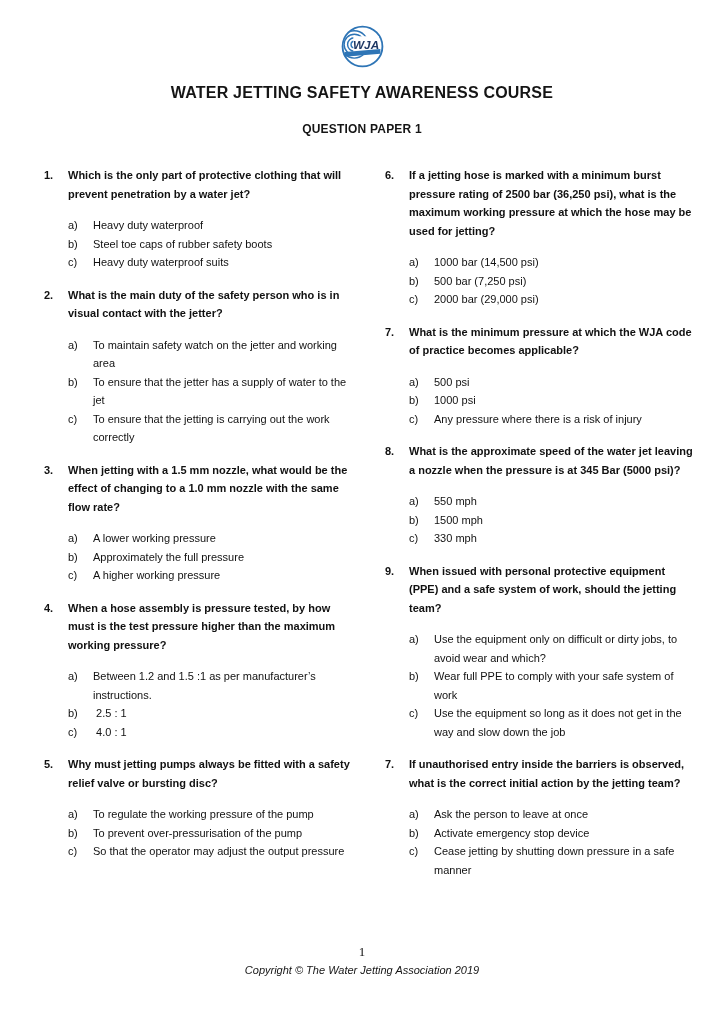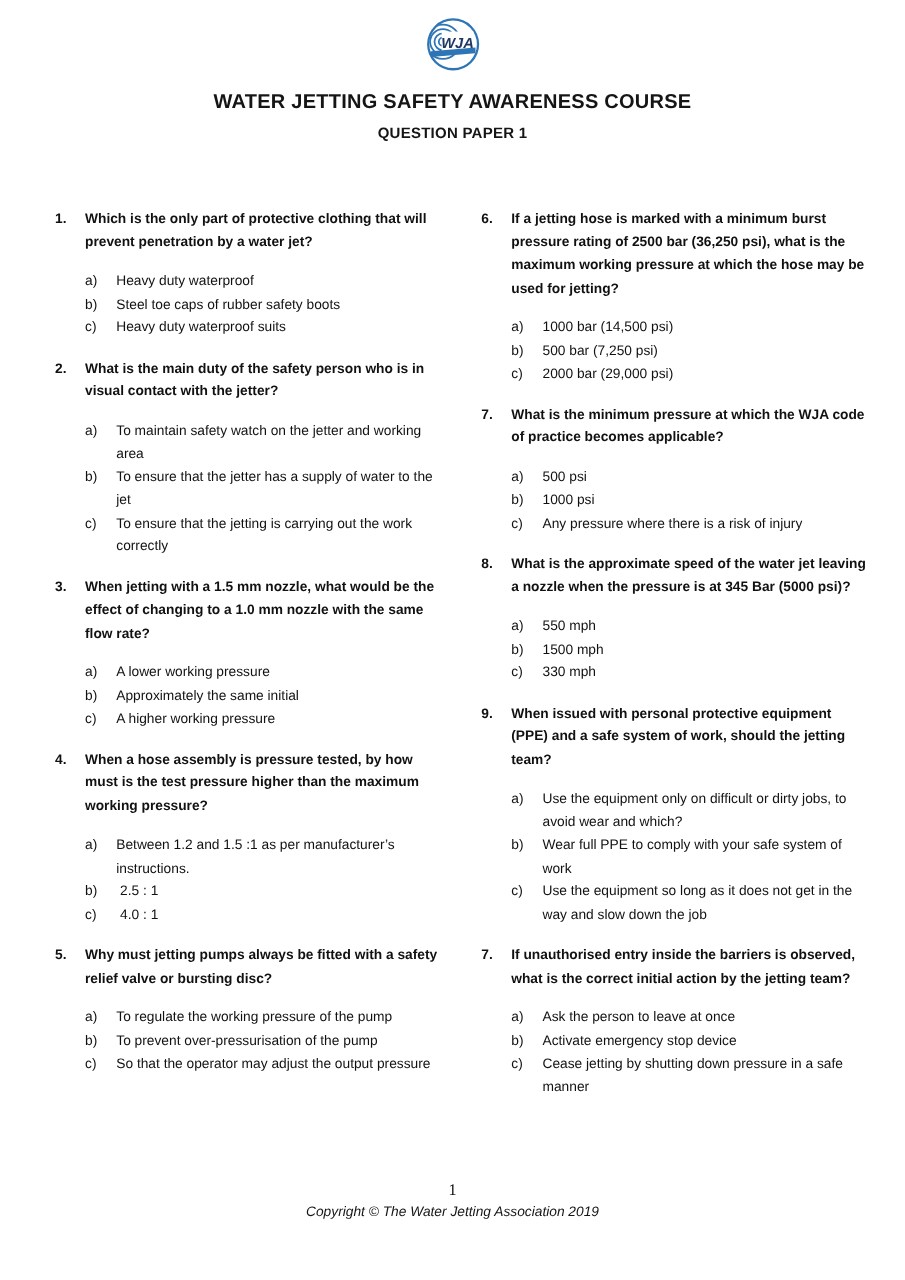--- a/index.html
+++ b/index.html
@@ -9,35 +9,35 @@
     color: #111111;
   }
   .page {
     position: relative;
     width: 724px;
     height: 1024px;
     margin: 0 auto;
     background: #ffffff;
     overflow: hidden;
   }
-  .header { text-align: center; padding-top: 13px; }
+  .header { text-align: center; padding-top: 24px; }
   .logo-wrap { width: 47px; height: 47px; margin: 0 auto; }
   .logo-svg { width: 47px; height: 47px; display: block; }
   .doc-title {
     font-weight: bold;
     font-size: 16px;
     letter-spacing: 0.2px;
     margin-top: 13px;
     color: #151515;
   }
   .doc-subtitle {
     font-weight: bold;
     font-size: 12px;
     letter-spacing: 0.2px;
-    margin-top: 8px;
+    margin-top: 20px;
     color: #151515;
   }
   .columns {
     position: absolute;
     top: 166px;
     left: 44px;
     display: flex;
     gap: 30px;
   }
   .column { width: 311px; }
@@ -149,21 +149,21 @@
       <span class="q-text">When jetting with a 1.5 mm nozzle, what would be the effect of changing to a 1.0 mm nozzle with the same flow rate?</span>
     </div>
     <div class="options">
 
     <div class="option">
         <span class="opt-letter">a)</span>
         <span class="opt-text">A lower working pressure</span>
       </div>
             <div class="option">
         <span class="opt-letter">b)</span>
-        <span class="opt-text">Approximately the same initial</span>
+        <span class="opt-text">Approximately the full pressure</span>
       </div>
             <div class="option">
         <span class="opt-letter">c)</span>
         <span class="opt-text">A higher working pressure</span>
       </div>
           </div>
   </div>
         <div class="question">
     <div class="q-head">
       <span class="q-num">4.</span>

